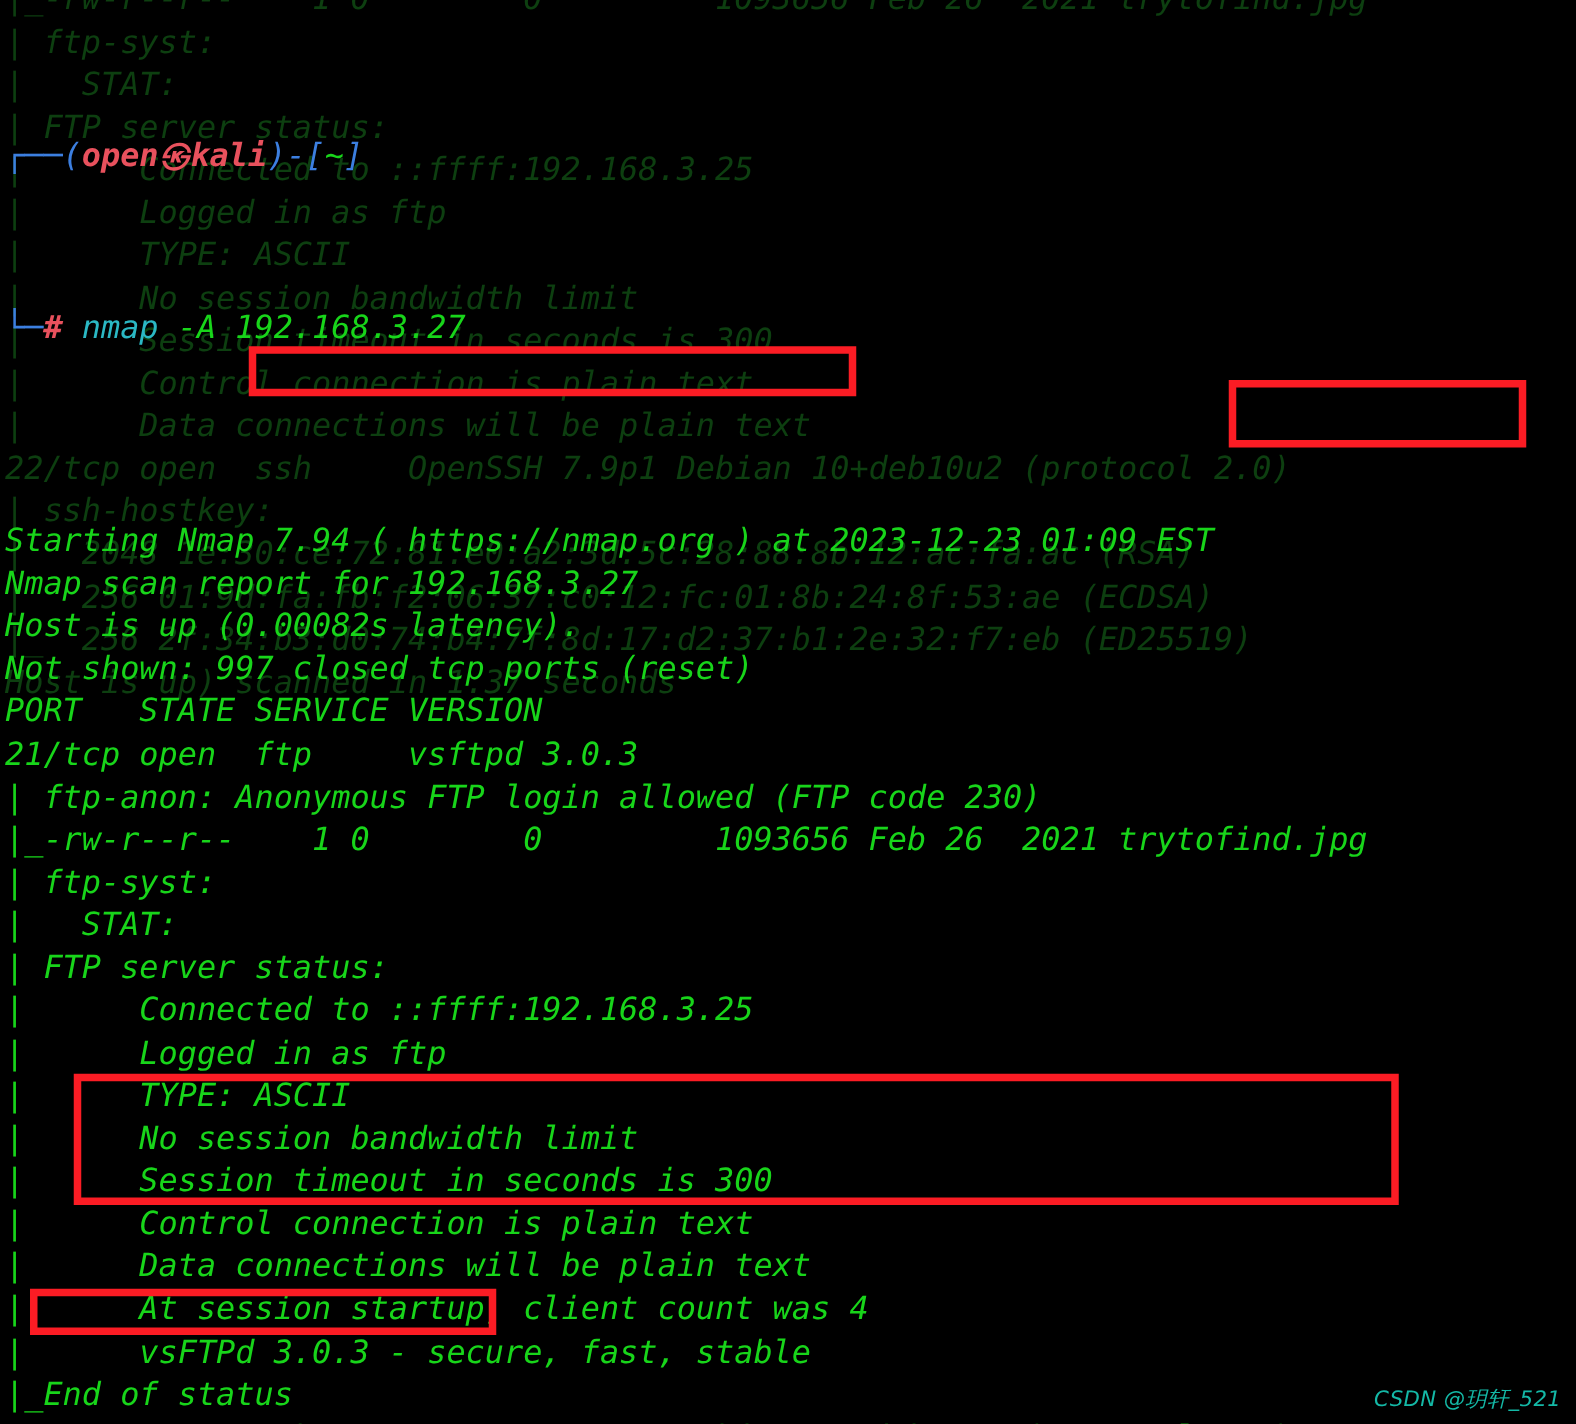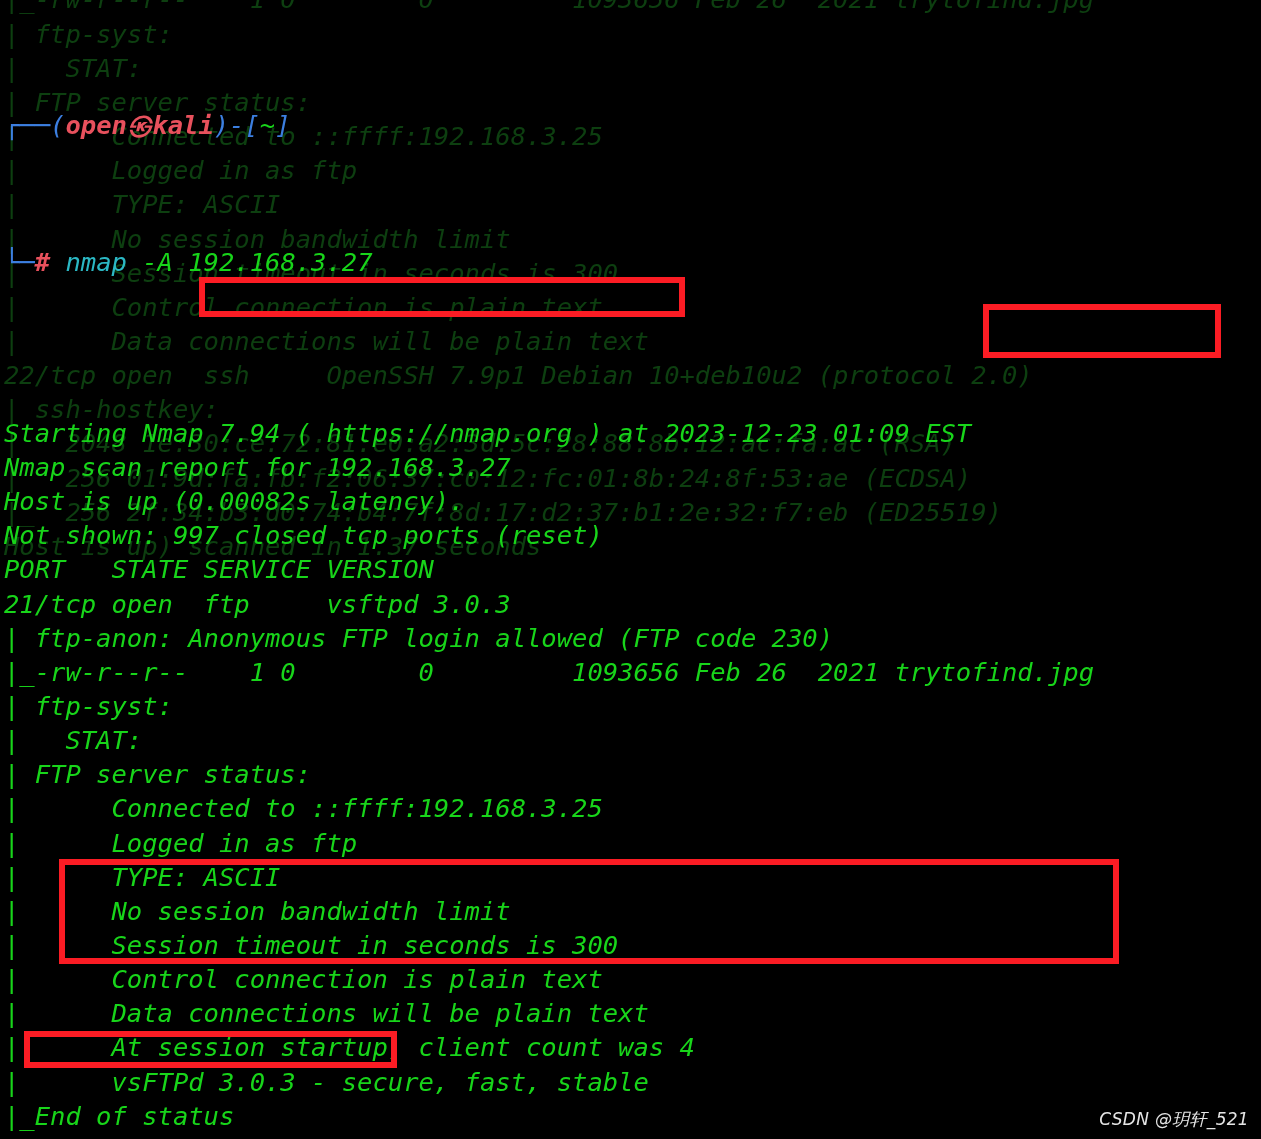--- a/index.html
+++ b/index.html
@@ -64,21 +64,21 @@
     pointer-events: none;
     background: transparent;
   }
 
   
   #watermark {
     position: absolute;
     right: 12px;
     bottom: 8px;
     z-index: 8;
-    color: #e5e5e5;
+    color: #14b8a6;
     font-size: 17px;
     font-family: "DejaVu Sans", "Liberation Sans", sans-serif;
     letter-spacing: 0.3px;
     white-space: pre;
   }
 </style>
 </head>
 <body>
 
 <div id="terminal">

